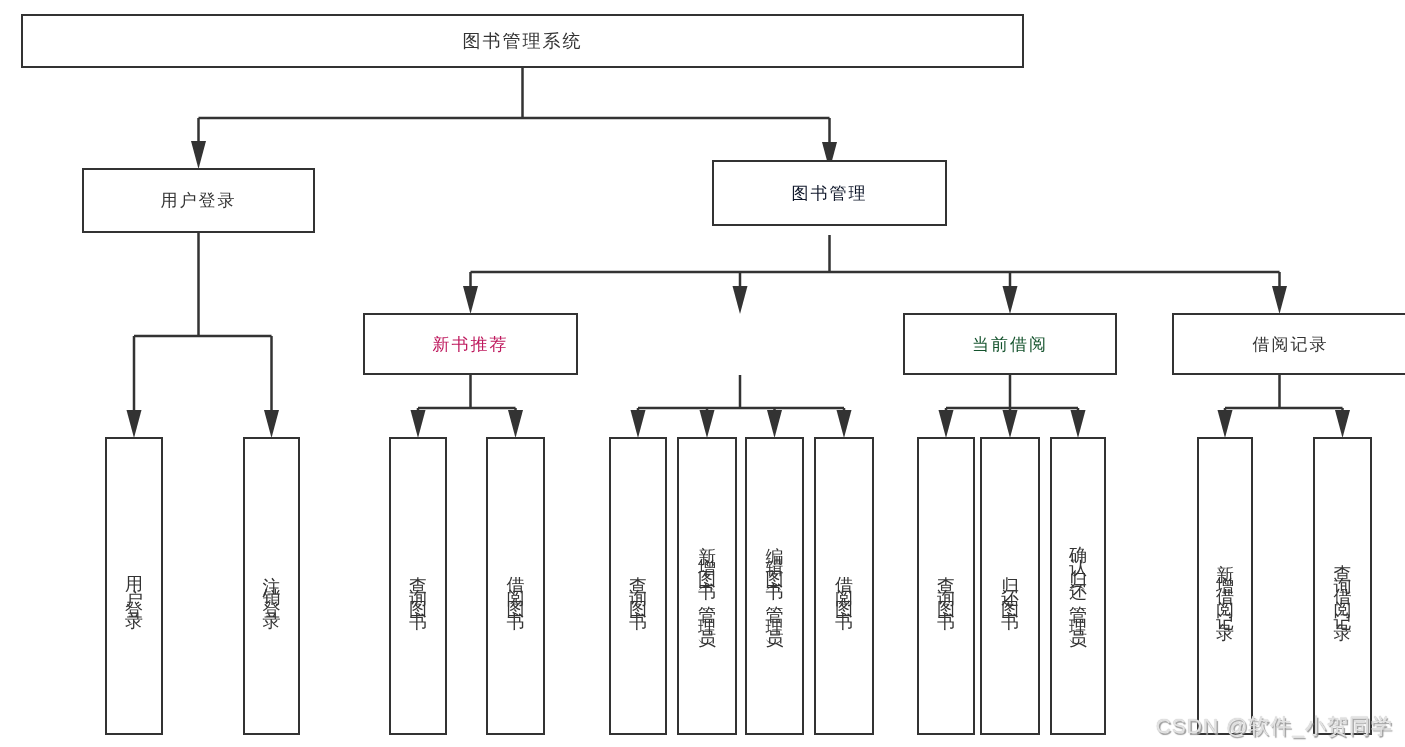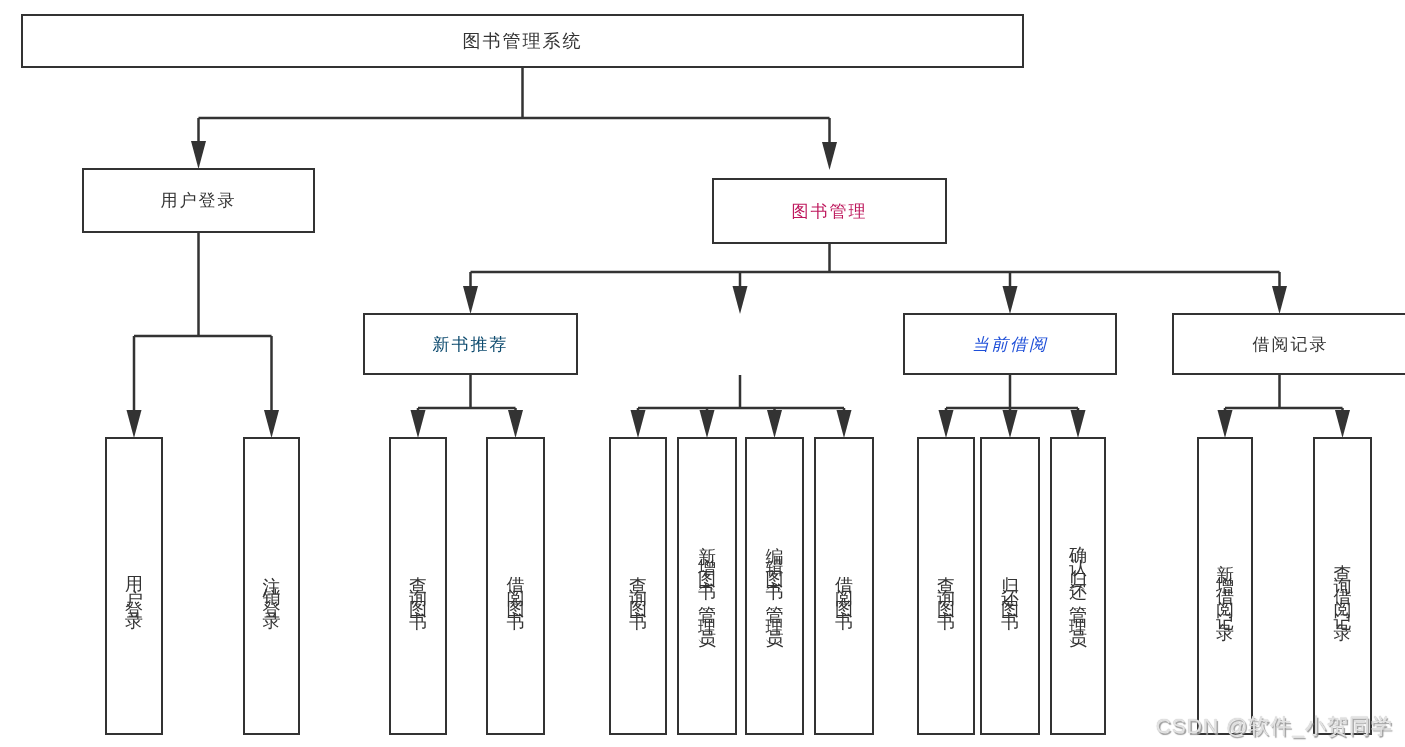--- a/index.html
+++ b/index.html
@@ -73,27 +73,27 @@
         <polygon points="1342.5,438 1335,410 1350,410"></polygon>
       </g>
     </svg>
   <div id="nodes" data-name="nodes-layer">
       <div class="node" data-name="node-root" style="left: 21px; top: 14px; width: 1003px; height: 54px; border-color: rgb(51, 51, 51); background: rgb(255, 255, 255); color: rgb(51, 51, 51);">
         <span class="label" data-name="node-label-root">图书管理系统</span>
       </div>
       <div class="node" data-name="node-user-login" style="left: 82px; top: 168px; width: 233px; height: 65px; border-color: rgb(51, 51, 51); background: rgb(255, 255, 255); color: rgb(51, 51, 51);">
         <span class="label" data-name="node-label-user-login">用户登录</span>
       </div>
-      <div class="node" data-name="node-book-mgmt" style="left: 712px; top: 178px; width: 235px; height: 66px; border-color: rgb(51, 51, 51); background: rgb(255, 255, 255); color: #be185d; align-items: center;">
+      <div class="node" data-name="node-book-mgmt" style="left: 712px; top: 160px; width: 235px; height: 66px; border-color: rgb(51, 51, 51); background: rgb(255, 255, 255); color: #0f172a; align-items: center;">
         <span class="label" data-name="node-label-book-mgmt">图书管理</span>
       </div>
-      <div class="node" data-name="node-new-book-rec" style="left: 363px; top: 313px; width: 215px; height: 62px; border-color: rgb(51, 51, 51); background: rgb(255, 255, 255); color: #0c4a6e;">
+      <div class="node" data-name="node-new-book-rec" style="left: 363px; top: 313px; width: 215px; height: 62px; border-color: rgb(51, 51, 51); background: rgb(255, 255, 255); color: #be185d;">
         <span class="label" data-name="node-label-new-book-rec">新书推荐</span>
       </div>
-      <div class="node" data-name="node-current-borrow" style="left: 903px; top: 313px; width: 214px; height: 62px; border-color: rgb(51, 51, 51); background: rgb(255, 255, 255); color: #1d4ed8; font-style: italic;">
+      <div class="node" data-name="node-current-borrow" style="left: 903px; top: 313px; width: 214px; height: 62px; border-color: rgb(51, 51, 51); background: rgb(255, 255, 255); color: #14532d;">
         <span class="label" data-name="node-label-current-borrow">当前借阅</span>
       </div>
       <div class="node" data-name="node-borrow-records" style="left: 1172px; top: 313px; width: 237px; height: 62px; border-color: rgb(51, 51, 51); background: rgb(255, 255, 255); color: rgb(51, 51, 51);">
         <span class="label" data-name="node-label-borrow-records">借阅记录</span>
       </div>
       <div class="node vertical" data-name="node-v-user-login" style="left: 105px; top: 437px; width: 58px; height: 298px; border-color: rgb(51, 51, 51); background: rgb(255, 255, 255); color: rgb(51, 51, 51);">
         <span class="label" data-name="node-label-v-user-login">用户登录</span>
       </div>
       <div class="node vertical" data-name="node-v-logout" style="left: 243px; top: 437px; width: 57px; height: 298px; border-color: rgb(51, 51, 51); background: rgb(255, 255, 255); color: rgb(51, 51, 51);">
         <span class="label" data-name="node-label-v-logout">注销登录</span>

